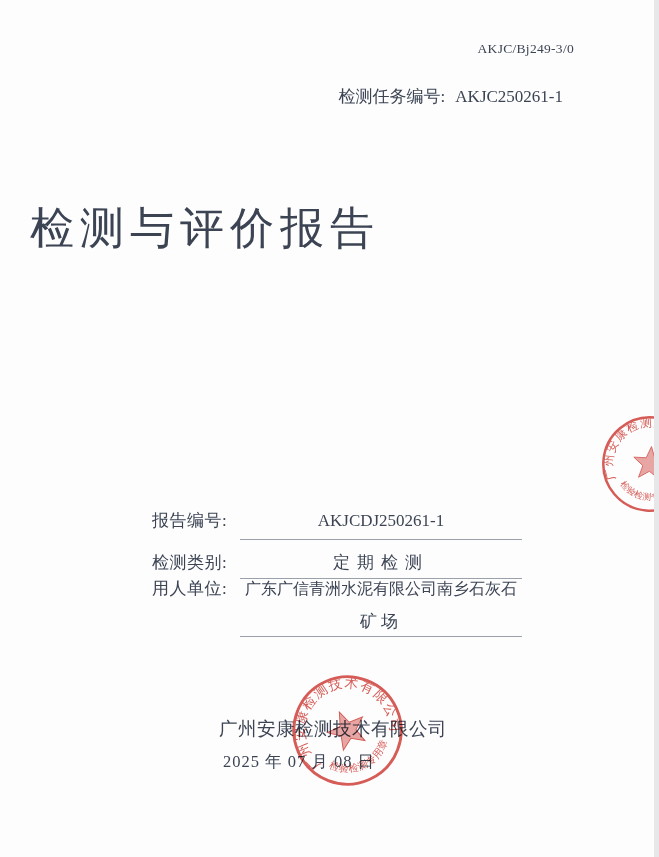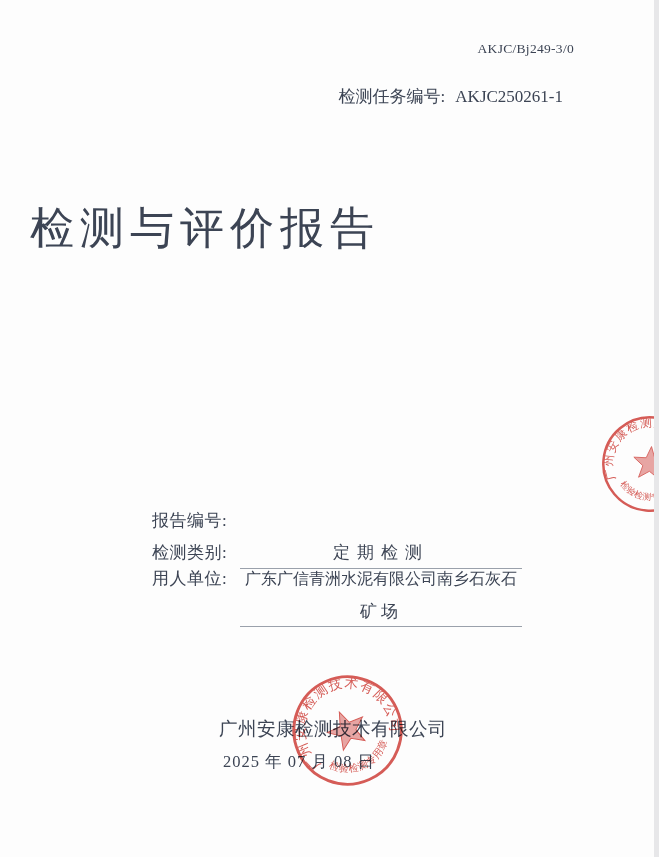--- a/index.html
+++ b/index.html
@@ -87,20 +87,21 @@
   <div class="task-line">
     <span class="label">检测任务编号:</span><span class="value">AKJC250261-1</span>
   </div>
 
   <div class="report-title">检测与评价报告</div>
 
   <div class="form">
 
     <div class="row row-1">
       <div class="label">报告编号:</div>
+      <div class="field">AKJCDJ250261-1</div>
     </div>
 
     <div class="row row-3">
       <div class="label">检测类别:</div>
       <div class="field">定期检测</div>
     </div>
 
     <div class="row row-2">
       <div class="label">用人单位:</div>
       <div class="field">

